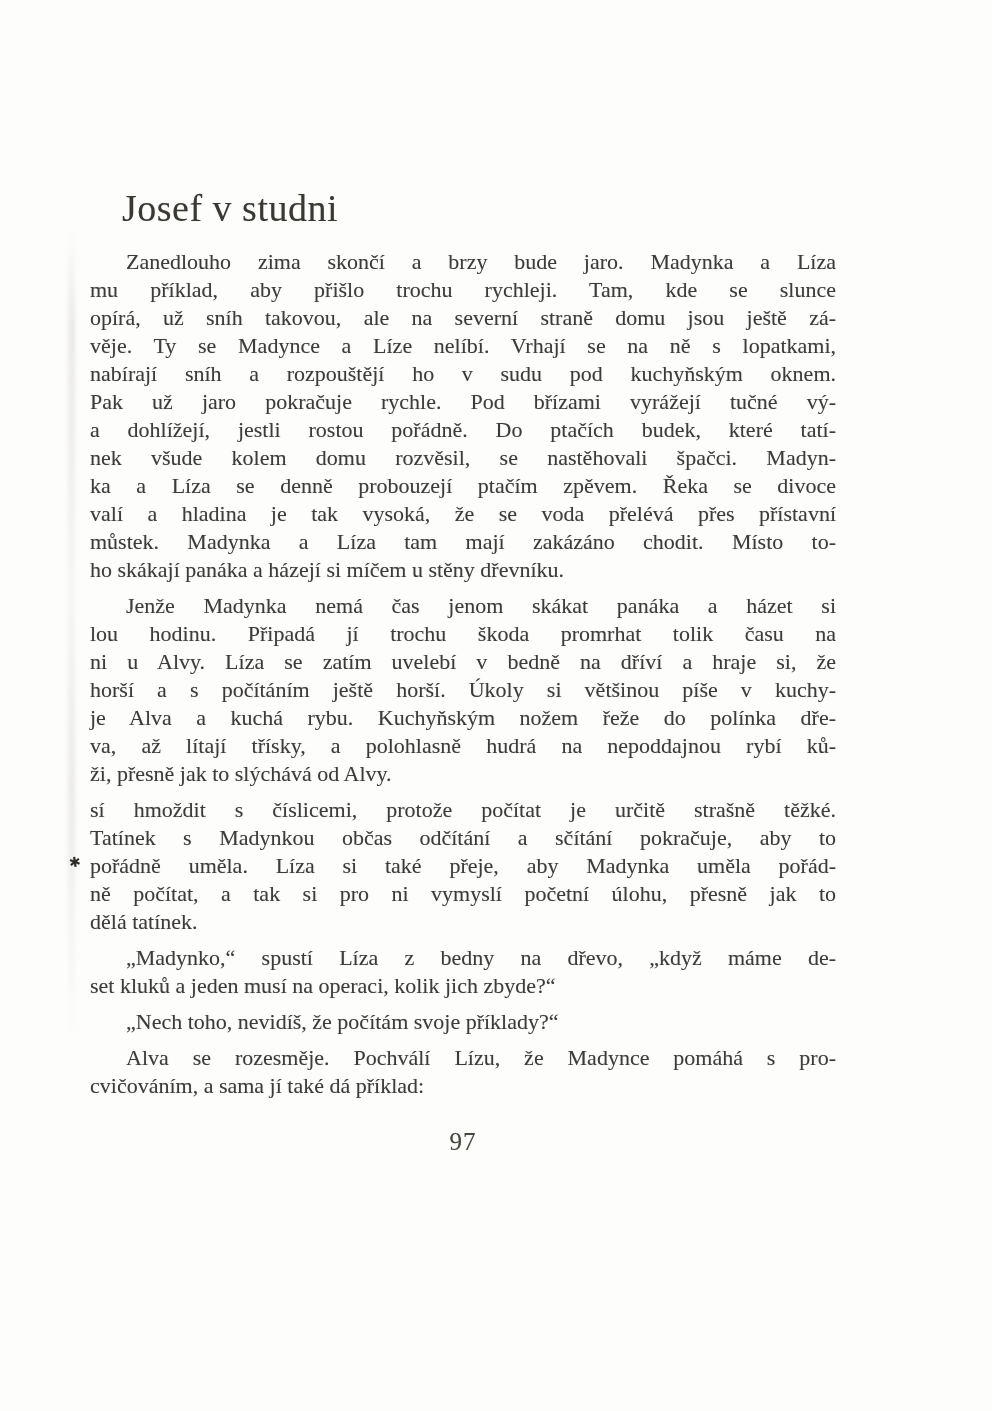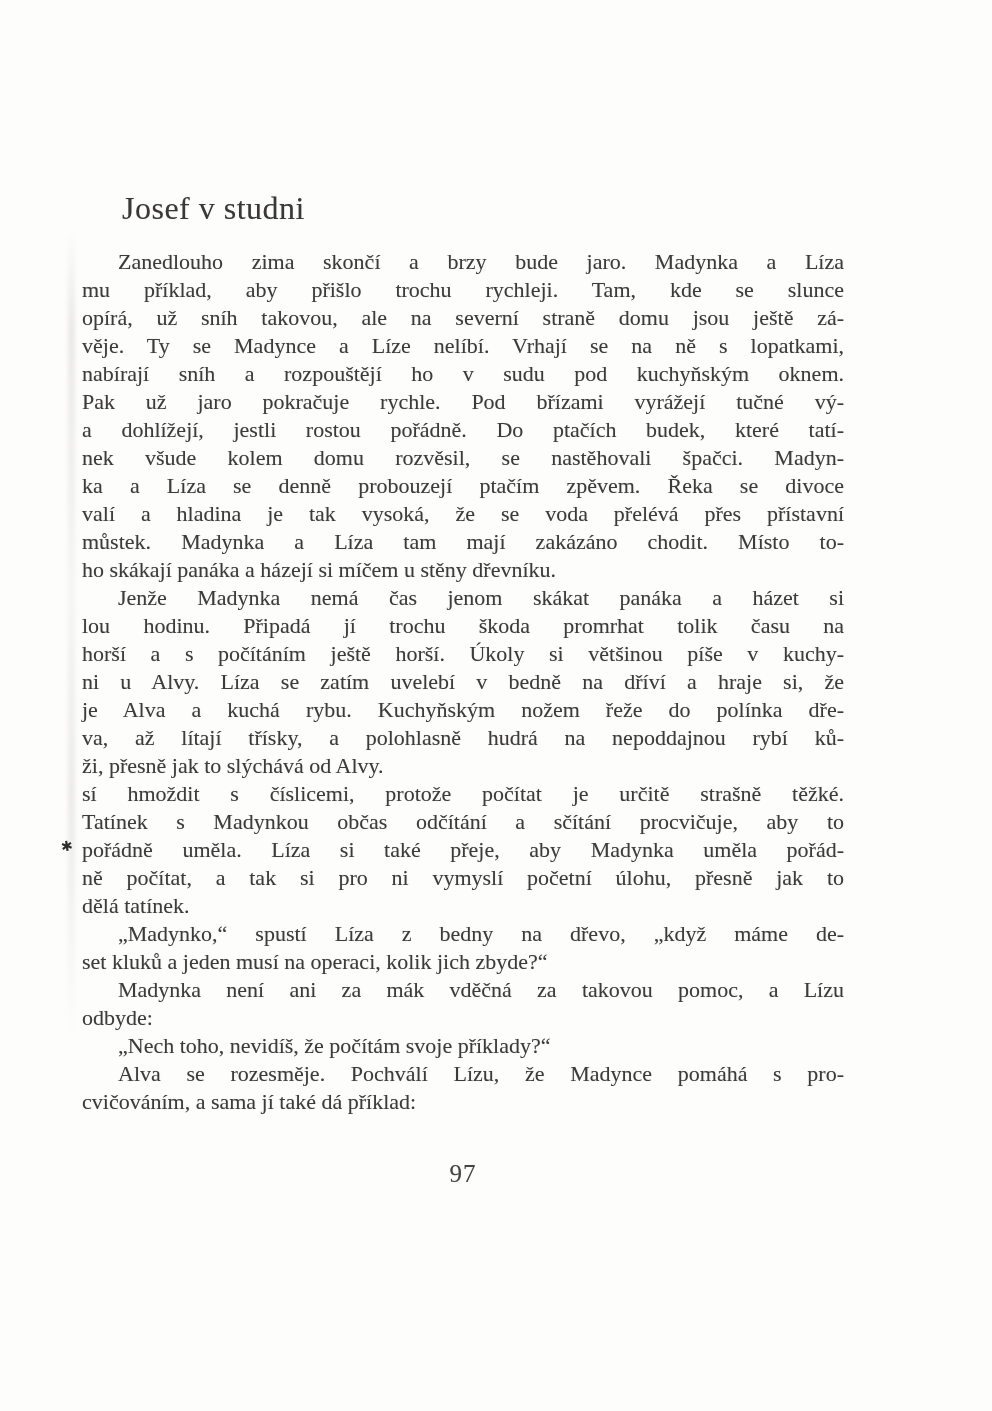--- a/index.html
+++ b/index.html
@@ -32,33 +32,33 @@
   }
   .textblock {
     position: absolute;
     left: 82px;
     top: 190px;
     width: 762px;
     color: #3d3c3a;
     text-shadow: 0 0 1px rgba(90, 88, 84, 0.35);
   }
   .title {
-    font-size: 32px;
+    font-size: 38px;
     line-height: 36px;
     padding-left: 40px;
     margin: 0 0 22px 0;
     color: #3a3834;
     font-weight: normal;
     letter-spacing: 0.5px;
   }
   .bodytext {
     font-size: 22px;
   }
   .paragraph {
-    margin: 0;
+    margin: 8px;
   }
   .line {
     position: relative;
     height: 28px;
     line-height: 28px;
     text-align: justify;
     text-align-last: justify;
     white-space: normal;
     overflow: visible;
   }
@@ -73,21 +73,21 @@
     left: -21px;
     top: 3px;
     font-size: 14px;
     line-height: 14px;
     color: #2f2d2a;
     text-shadow: none;
     transform: rotate(-8deg);
     font-family: "DejaVu Sans", sans-serif;
   }
   .page-number {
-    margin-top: 44px;
+    margin-top: 28px;
     text-align: center;
     font-size: 25px;
     color: #46453f;
     letter-spacing: 1px;
   }
 </style>
 </head>
 <body>
 
 <div class="page">
@@ -105,40 +105,36 @@
           <div class="line">a dohlížejí, jestli rostou pořádně. Do ptačích budek, které tatí-</div>
           <div class="line">nek všude kolem domu rozvěsil, se nastěhovali špačci. Madyn-</div>
           <div class="line">ka a Líza se denně probouzejí ptačím zpěvem. Řeka se divoce</div>
           <div class="line">valí a hladina je tak vysoká, že se voda přelévá přes přístavní</div>
           <div class="line">můstek. Madynka a Líza tam mají zakázáno chodit. Místo to-</div>
           <div class="line last">ho skákají panáka a házejí si míčem u stěny dřevníku.</div>
         </div>
         <div class="paragraph">
           <div class="line indent">Jenže Madynka nemá čas jenom skákat panáka a házet si</div>
           <div class="line">lou hodinu. Připadá jí trochu škoda promrhat tolik času na</div>
+          <div class="line">ni u Alvy. Líza se zatím uvelebí v bedně na dříví a hraje si, že</div>
           <div class="line">horší a s počítáním ještě horší. Úkoly si většinou píše v kuchy-</div>
-          <div class="line">ni u Alvy. Líza se zatím uvelebí v bedně na dříví a hraje si, že</div>
           <div class="line">je Alva a kuchá rybu. Kuchyňským nožem řeže do polínka dře-</div>
           <div class="line">va, až lítají třísky, a polohlasně hudrá na nepoddajnou rybí ků-</div>
           <div class="line last">ži, přesně jak to slýchává od Alvy.</div>
         </div>
         <div class="paragraph">
           <div class="line">sí hmoždit s číslicemi, protože počítat je určitě strašně těžké.</div>
-          <div class="line">Tatínek s Madynkou občas odčítání a sčítání procvičuje, aby to</div>
+          <div class="line">Tatínek s Madynkou občas odčítání a sčítání pokračuje, aby to</div>
           <div class="line">pořádně uměla. Líza si také přeje, aby Madynka uměla pořád-<span class="margin-mark">✱</span></div>
           <div class="line">ně počítat, a tak si pro ni vymyslí početní úlohu, přesně jak to</div>
           <div class="line last">dělá tatínek.</div>
         </div>
         <div class="paragraph">
           <div class="line indent">„Madynko,“ spustí Líza z bedny na dřevo, „když máme de-</div>
           <div class="line last">set kluků a jeden musí na operaci, kolik jich zbyde?“</div>
-        </div>
-        <div class="paragraph">
-          <div class="line indent">Madynka není ani za mák vděčná za takovou pomoc, a Lízu</div>
-          <div class="line last">odbyde:</div>
         </div>
         <div class="paragraph">
           <div class="line indent last">„Nech toho, nevidíš, že počítám svoje příklady?“</div>
         </div>
         <div class="paragraph">
           <div class="line indent">Alva se rozesměje. Pochválí Lízu, že Madynce pomáhá s pro-</div>
           <div class="line last">cvičováním, a sama jí také dá příklad:</div>
         </div>
       </div>
     <div class="page-number">97</div>

